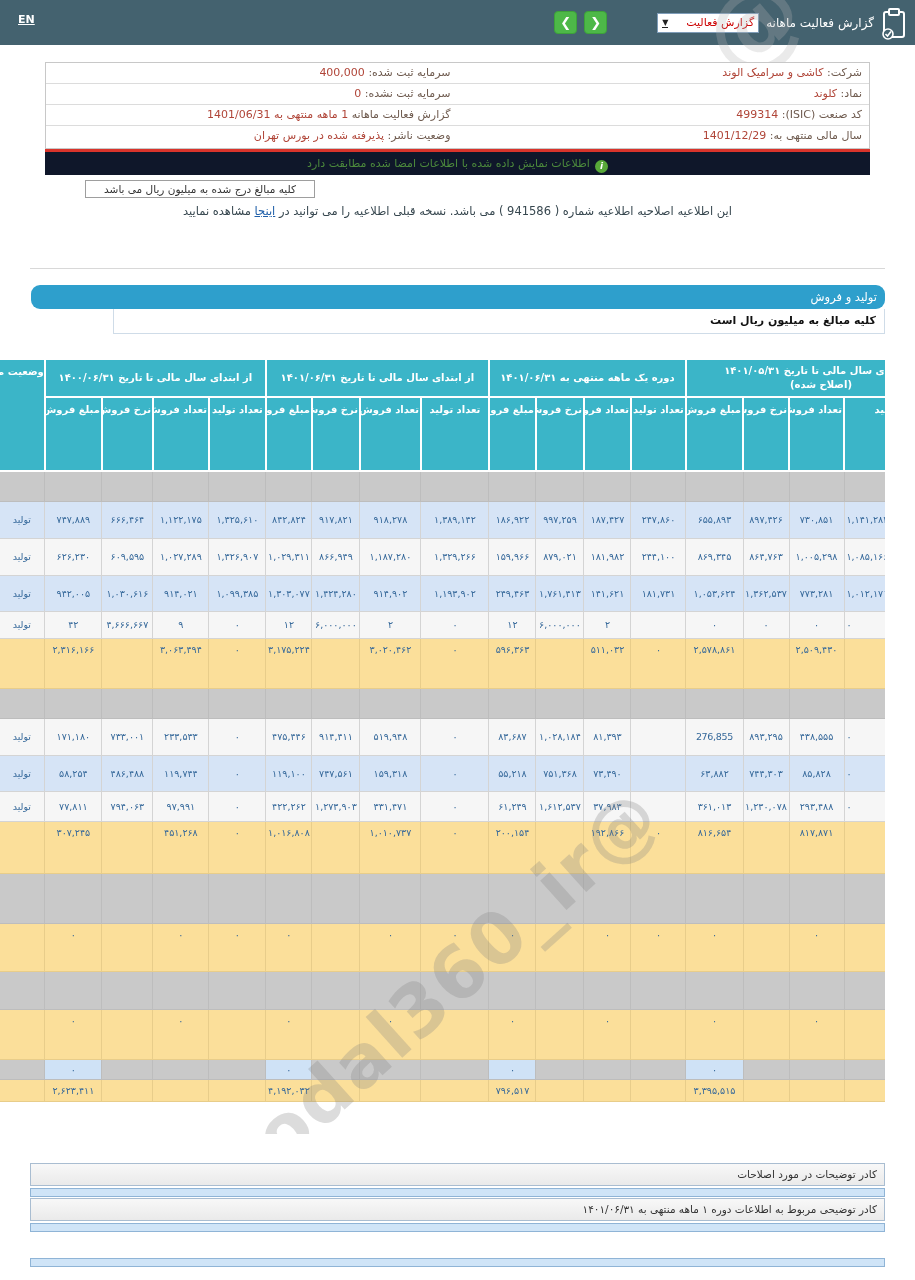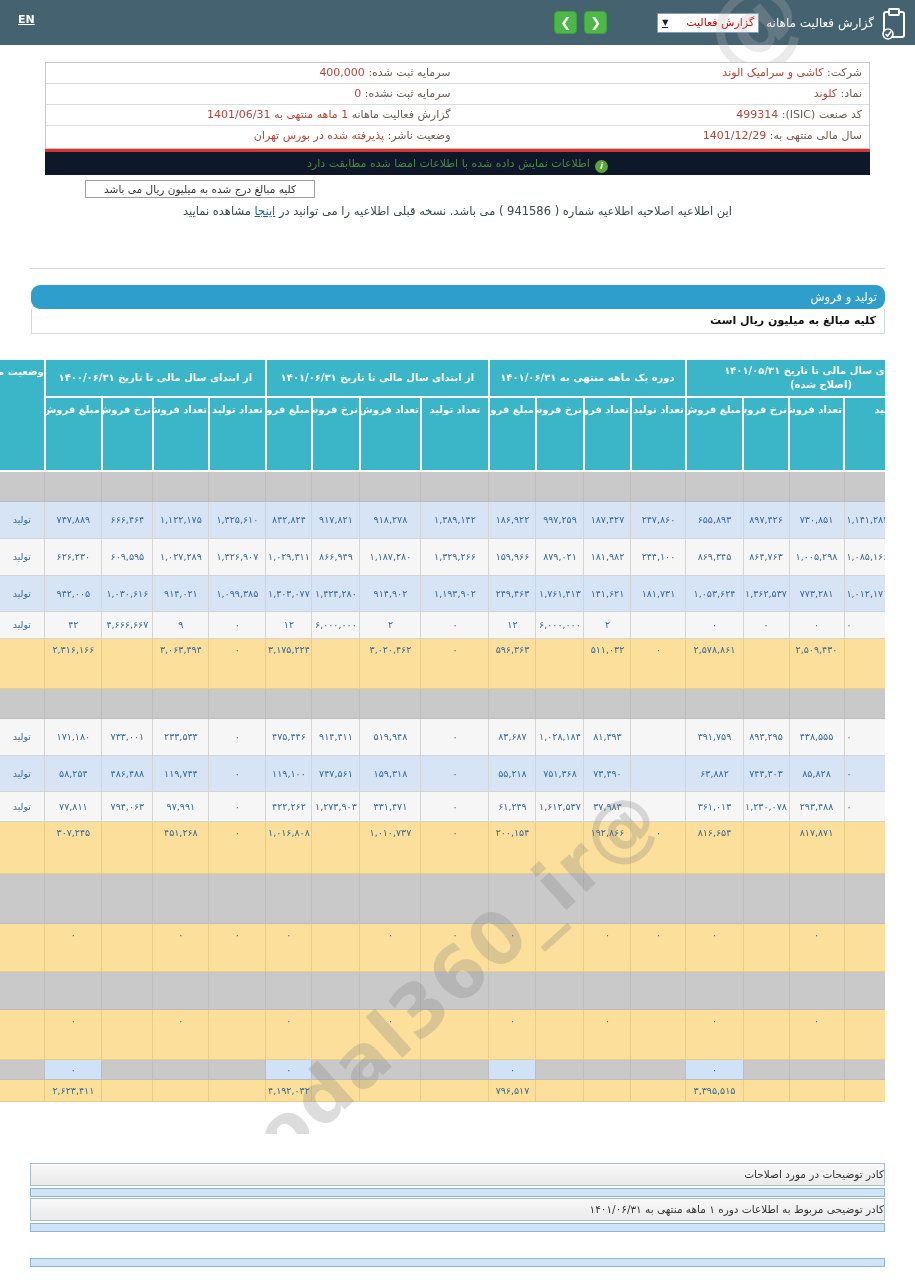--- a/index.html
+++ b/index.html
@@ -31,21 +31,21 @@
   .green-bar { position:absolute; top:152px; right:45px; width:825px; height:23px; background:#0f172a; text-align:center; font-size:11px; color:#4c8a3c; line-height:23px; }
   .info-i { display:inline-block; width:13px; height:13px; border-radius:50%; background:#58a839; color:#fff; font-size:9px; font-weight:bold; line-height:13px; text-align:center; vertical-align:-2px; margin-left:5px; font-style:italic; }
   .amounts-box { position:absolute; top:180px; right:600px; width:230px; height:18px; border:1px solid #9e9e9e; background:#fff; font-size:10.5px; color:#333; text-align:center; line-height:16px; }
   .amend-line { position:absolute; top:204px; right:0; width:915px; text-align:center; font-size:11.5px; color:#37474f; }
   .amend-line a { color:#1f5fa9; text-decoration:underline; cursor:pointer; }
   .reason-line { position:absolute; top:230px; right:0; width:915px; text-align:center; font-size:11.5px; font-weight:bold; color:#1a1a1a; padding:0 10px; }
   .hr { position:absolute; top:268px; right:30px; width:855px; height:1px; background:#d8d8d8; }
 
   
   .tbl-title { position:absolute; top:285px; right:30px; width:854px; height:24px; background:#2e9fcc; color:#fff; font-size:11.5px; line-height:24px; padding-right:8px;border-radius:9px; }
-  .tbl-sub { position:absolute; top:309px; right:30px; width:854px; height:25px; background:#fff; border:1px solid #cfdce8; border-top:none; color:#111; font-weight:bold; font-size:11px; line-height:24px; padding-right:8px; }
+  .tbl-sub { position:absolute; top:309px; right:30px; width:772px; height:25px; background:#fff; border:1px solid #cfdce8; border-top:none; color:#111; font-weight:bold; font-size:11px; line-height:24px; padding-right:8px; }
 
   
   .tbl-viewport { position:absolute; top:358px; right:30px; width:885px; height:776px; overflow:hidden; }
   table.grid { position:absolute; top:0; right:-72px; width:957px; border-collapse:collapse; table-layout:fixed; }
   table.grid th, table.grid td { overflow:hidden; white-space:nowrap; }
   th.group { background:#3bb5c8; color:#fff; font-size:10px; font-weight:bold; border:2px solid #fff; padding:3px 2px; text-align:center; white-space:normal; line-height:1.45; }
   th.sub { background:#3bb5c8; color:#fff; font-size:10px; font-weight:bold; border:2px solid #fff; padding:4px 1px; text-align:center; vertical-align:top; white-space:normal; line-height:1.5; }
   th.status { background:#3bb5c8; color:#fff; font-size:10px; font-weight:bold; border:2px solid #fff; text-align:center; vertical-align:top; padding-top:4px; white-space:normal; line-height:1.5; }
   td.c { font-size:9.5px; letter-spacing:-0.3px; color:#35689a; text-align:center; border:1px solid #d4d4d4; padding:2px 1px; }
   tr.zb td.c { background:#d6e4f6; }
@@ -53,21 +53,21 @@
   tr.cat td.c { background:#c9c9c9; border-color:#bdbdbd; }
   tr.tot td.c { background:#fbdf9a; border-color:#e8cd8a; vertical-align:top; padding-top:5px; }
   tr.mix td.c { background:#c9c9c9; border-color:#bdbdbd; }
   tr.mix td.c.hl { background:#cfe2f6; }
   tr.grand td.c { background:#fbdf9a; border-color:#e8cd8a; }
   td.cut { text-align:left; padding-left:2px; }
   .wm { position:absolute; left:130px; top:590px; width:620px; text-align:center; font-size:72px; font-weight:bold; color:rgba(130,130,130,0.28); transform:rotate(-42deg); pointer-events:none; letter-spacing:2px; }
   .wm2 { position:absolute; left:705px; top:-30px; font-size:95px; font-weight:bold; color:rgba(180,180,180,0.28); transform:rotate(-40deg); pointer-events:none; }
 
   
-  .fbar { position:absolute; right:30px; width:855px; height:23px; background:linear-gradient(#f8f8f8,#eaeaea); border:1px solid #a9bdd1; font-size:10.5px; color:#333; line-height:21px; }
+  .fbar { position:absolute; right:30px; width:855px; height:23px; background:linear-gradient(#f8f8f8,#eaeaea); border:1px solid #a9bdd1; font-size:10.5px; color:#333; line-height:21px; padding-right:7px; }
   .fstrip { position:absolute; right:30px; width:855px; height:9px; background:#cfe4f7; border:1px solid #8fb4d6; }
 </style>
 </head>
 <body>
 
 <div class="canvas">
 
   <div class="topbar">
     <span class="en-link">EN</span>
     <div class="controls">
@@ -302,21 +302,21 @@
             <td class="c"></td>
             <td class="c"></td>
             <td class="c"></td>
             <td class="c"></td>
             <td class="c"></td>
           </tr>
           <tr class="zw" style="height: 37px;">
             <td class="c cut">۰</td>
             <td class="c">۴۳۸,۵۵۵</td>
             <td class="c">۸۹۳,۲۹۵</td>
-            <td class="c">۳۹۱,۷۵۹</td>
+            <td class="c">276,855</td>
             <td class="c"></td>
             <td class="c">۸۱,۳۹۳</td>
             <td class="c">۱,۰۲۸,۱۸۴</td>
             <td class="c">۸۳,۶۸۷</td>
             <td class="c">۰</td>
             <td class="c">۵۱۹,۹۴۸</td>
             <td class="c">۹۱۴,۴۱۱</td>
             <td class="c">۴۷۵,۴۴۶</td>
             <td class="c">۰</td>
             <td class="c">۲۳۳,۵۳۳</td>

